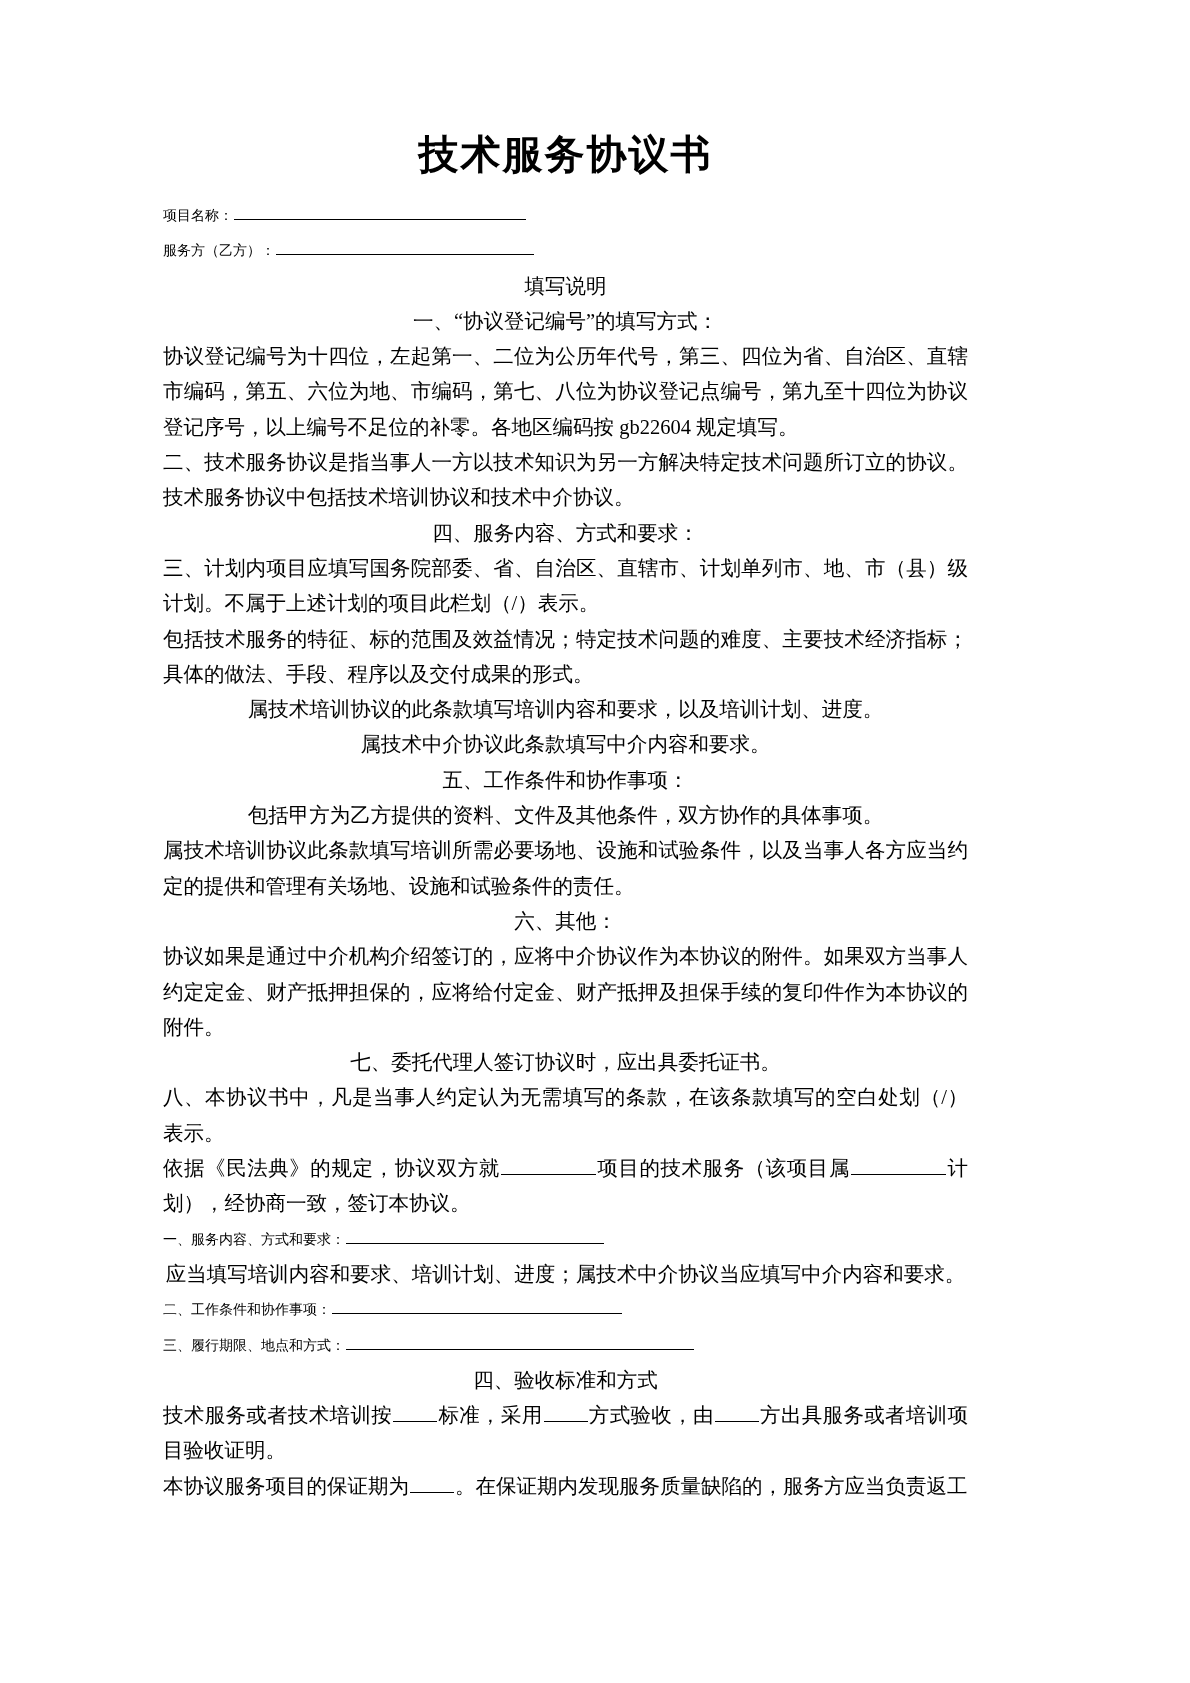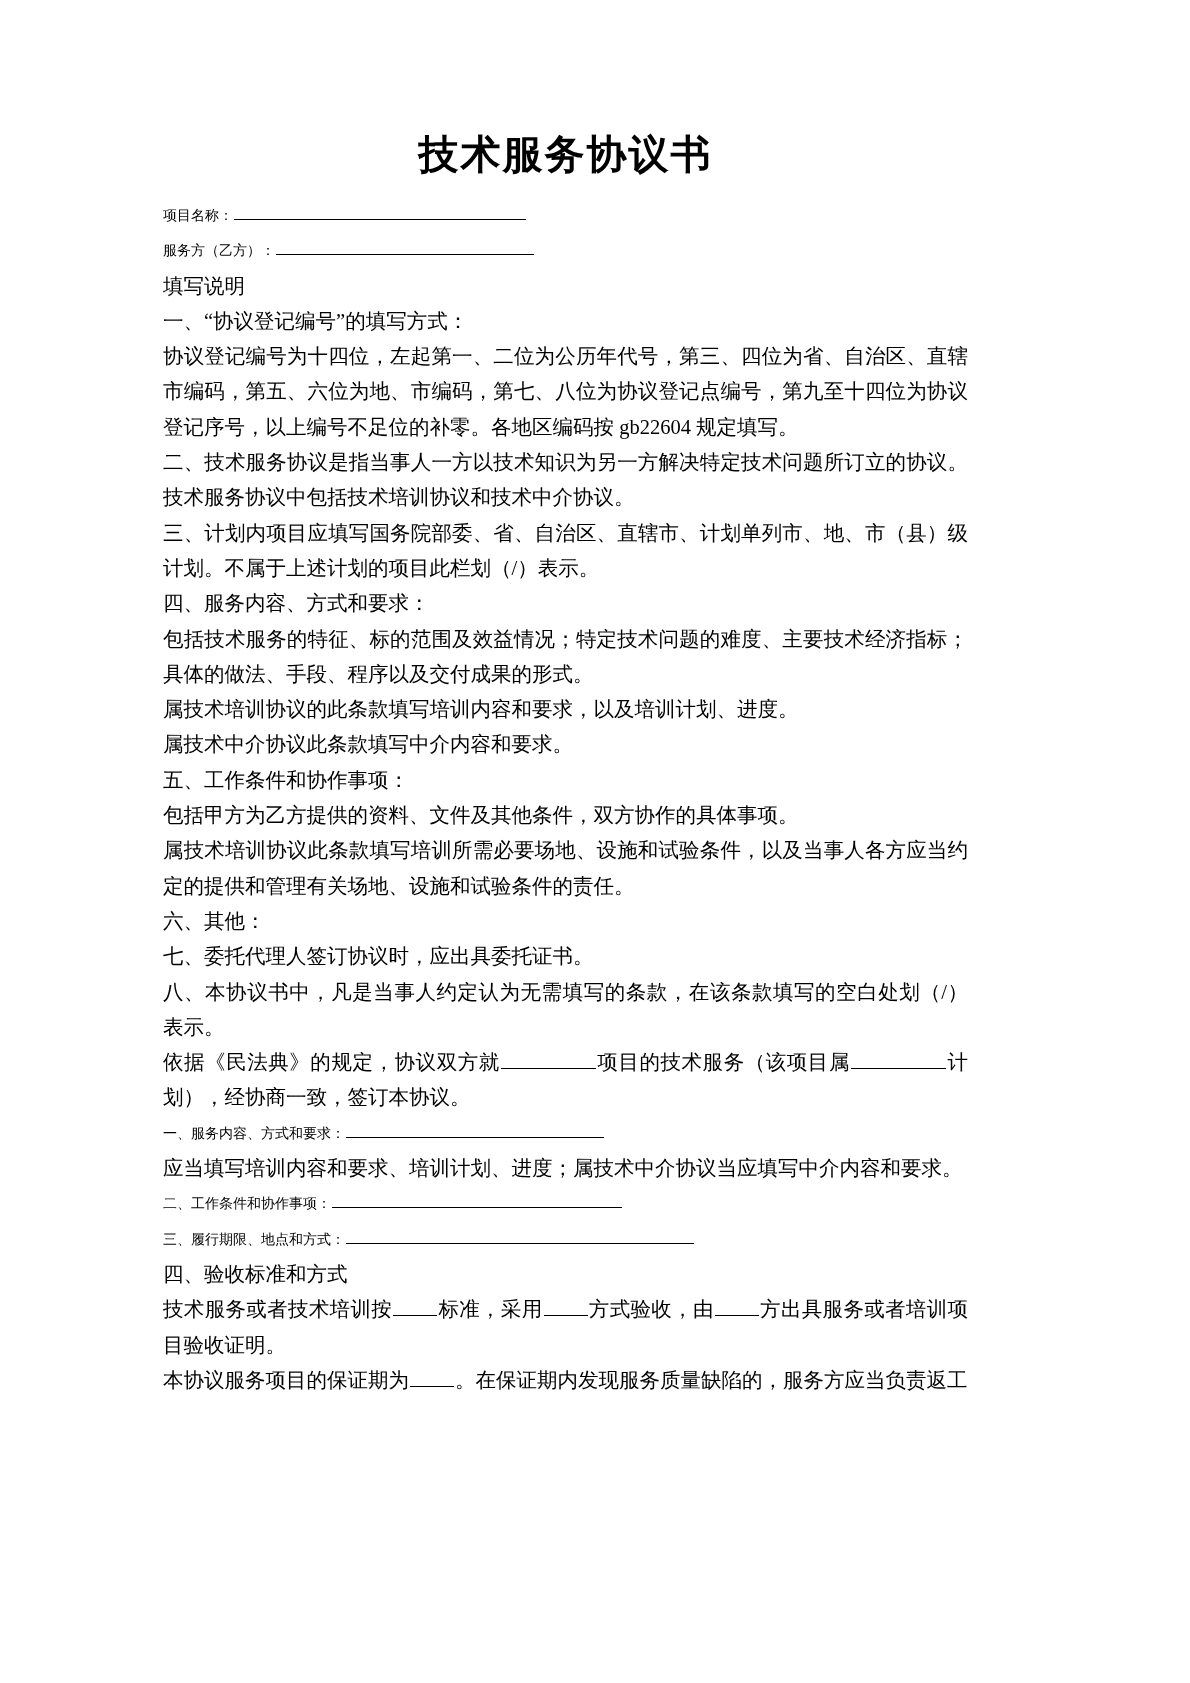--- a/index.html
+++ b/index.html
@@ -37,21 +37,21 @@
     font-size: 20.5px;
     line-height: 35.3px;
     margin: 0;
     text-align: justify;
     text-justify: inter-ideograph;
     word-break: break-all;
     white-space: pre-wrap;
   }
   
   .para.nostretch {
-    text-align: left;
+    text-align: center;
   }
   .blank {
     display: inline-block;
     border-bottom: 1.3px solid #000;
     vertical-align: baseline;
     height: 1.05em;
     margin: 0 1px;
   }
   .blank-xl { width: 292px; }
   .blank-lg { width: 258px; }
@@ -82,29 +82,30 @@
     </div>
     <div class="field-row">
       <span class="lbl">服务方（乙方）：</span><span class="blank blank-lg"></span>
     </div>
 
     <p class="para nostretch">填写说明</p>
 
     <p class="para nostretch">一、“协议登记编号”的填写方式：</p>
     <p class="para">协议登记编号为十四位，左起第一、二位为公历年代号，第三、四位为省、自治区、直辖市编码，第五、六位为地、市编码，第七、八位为协议登记点编号，第九至十四位为协议登记序号，以上编号不足位的补零。各地区编码按 gb22604 规定填写。</p>
     <p class="para">二、技术服务协议是指当事人一方以技术知识为另一方解决特定技术问题所订立的协议。技术服务协议中包括技术培训协议和技术中介协议。</p>
+    <p class="para nostretch">四、服务内容、方式和要求：</p>
     <p class="para">三、计划内项目应填写国务院部委、省、自治区、直辖市、计划单列市、地、市（县）级计划。不属于上述计划的项目此栏划（/）表示。</p>
-    <p class="para nostretch">四、服务内容、方式和要求：</p>
     <p class="para">包括技术服务的特征、标的范围及效益情况；特定技术问题的难度、主要技术经济指标；具体的做法、手段、程序以及交付成果的形式。</p>
     <p class="para nostretch">属技术培训协议的此条款填写培训内容和要求，以及培训计划、进度。</p>
     <p class="para nostretch">属技术中介协议此条款填写中介内容和要求。</p>
     <p class="para nostretch">五、工作条件和协作事项：</p>
     <p class="para nostretch">包括甲方为乙方提供的资料、文件及其他条件，双方协作的具体事项。</p>
     <p class="para">属技术培训协议此条款填写培训所需必要场地、设施和试验条件，以及当事人各方应当约定的提供和管理有关场地、设施和试验条件的责任。</p>
     <p class="para nostretch">六、其他：</p>
+    <p class="para">协议如果是通过中介机构介绍签订的，应将中介协议作为本协议的附件。如果双方当事人约定定金、财产抵押担保的，应将给付定金、财产抵押及担保手续的复印件作为本协议的附件。</p>
     <p class="para nostretch">七、委托代理人签订协议时，应出具委托证书。</p>
     <p class="para">八、本协议书中，凡是当事人约定认为无需填写的条款，在该条款填写的空白处划（/）表示。</p>
 
     <p class="para"><span>依据《民法典》的规定，协议双方就</span><span class="blank blank-mid"></span><span>项目的技术服务（该项目属</span><span class="blank blank-mid"></span><span>计划），经协商一致，签订本协议。</span></p>
 
     <div class="field-row">
       <span class="lbl">一、服务内容、方式和要求：</span><span class="blank blank-line-1"></span>
     </div>
     <p class="para nostretch">应当填写培训内容和要求、培训计划、进度；属技术中介协议当应填写中介内容和要求。</p>
 

